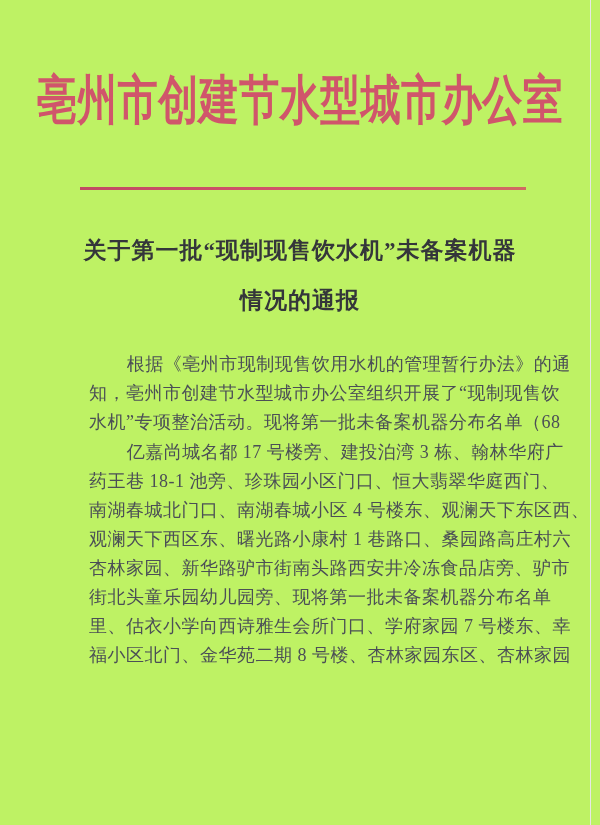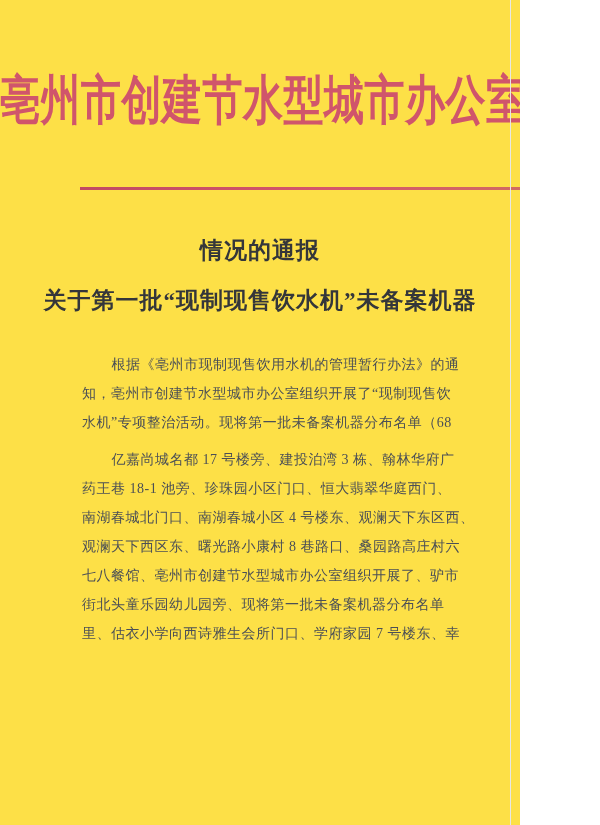--- a/index.html
+++ b/index.html
@@ -1,20 +1,20 @@
 <!DOCTYPE html>
 <html><head>
 <meta charset="utf-8">
 <style>
   html, body { margin: 0; padding: 0; background: #ffffff; }
   .page {
     position: relative;
-    width: 520px;
+    width: 600px;
     height: 825px;
-    background: #fde047;
+    background: #bef264;
     overflow: hidden;
     font-family: "Liberation Serif", serif;
   }
   
   .page-edge {
     position: absolute;
     top: 0; bottom: 0;
     right: 9px;
     width: 1px;
     background: #e7e7e4;
@@ -55,61 +55,62 @@
     font-weight: bold;
     color: #34363a;
     line-height: 50px;
     letter-spacing: 1px;
   }
   .t-line { display: block; }
   
   .body-text {
     position: absolute;
     top: 350px;
-    left: 82px;
+    left: 89px;
     width: 440px;
-    font-size: 14px;
+    font-size: 18px;
     line-height: 29px;
     color: #4b4f56;
     letter-spacing: 0.5px;
   }
   .para { margin: 0; }
-  .para2 { margin-top: 8px; }
+  .para2 { margin-top: 1px; }
   .line { white-space: nowrap; }
   .indent { text-indent: 2.1em; }
 </style>
 </head>
 <body>
 
 <div class="page">
 
   <div class="letterhead">亳州市创建节水型城市办公室</div>
 
   <div class="red-divider"></div>
 
   <h1 class="doc-title">
+    <span class="t-line">关于第一批“现制现售饮水机”未备案机器</span>
     <span class="t-line">情况的通报</span>
-    <span class="t-line">关于第一批“现制现售饮水机”未备案机器</span>
   </h1>
 
   <div class="body-text">
 
     <div class="para">
       <div class="line indent">根据《亳州市现制现售饮用水机的管理暂行办法》的通</div>
       <div class="line">知，亳州市创建节水型城市办公室组织开展了“现制现售饮</div>
       <div class="line">水机”专项整治活动。现将第一批未备案机器分布名单（68</div>
     </div>
 
     <div class="para para2">
       <div class="line indent">亿嘉尚城名都 17 号楼旁、建投泊湾 3 栋、翰林华府广</div>
       <div class="line">药王巷 18-1 池旁、珍珠园小区门口、恒大翡翠华庭西门、</div>
       <div class="line">南湖春城北门口、南湖春城小区 4 号楼东、观澜天下东区西、</div>
-      <div class="line">观澜天下西区东、曙光路小康村 8 巷路口、桑园路高庄村六</div>
-      <div class="line">七八餐馆、亳州市创建节水型城市办公室组织开展了、驴市</div>
+      <div class="line">观澜天下西区东、曙光路小康村 1 巷路口、桑园路高庄村六</div>
+      <div class="line">杏林家园、新华路驴市街南头路西安井冷冻食品店旁、驴市</div>
       <div class="line">街北头童乐园幼儿园旁、现将第一批未备案机器分布名单</div>
       <div class="line">里、估衣小学向西诗雅生会所门口、学府家园 7 号楼东、幸</div>
+      <div class="line">福小区北门、金华苑二期 8 号楼、杏林家园东区、杏林家园</div>
     </div>
 
   </div>
 
   <div class="page-edge"></div>
 
 </div>
 
 </body></html>

